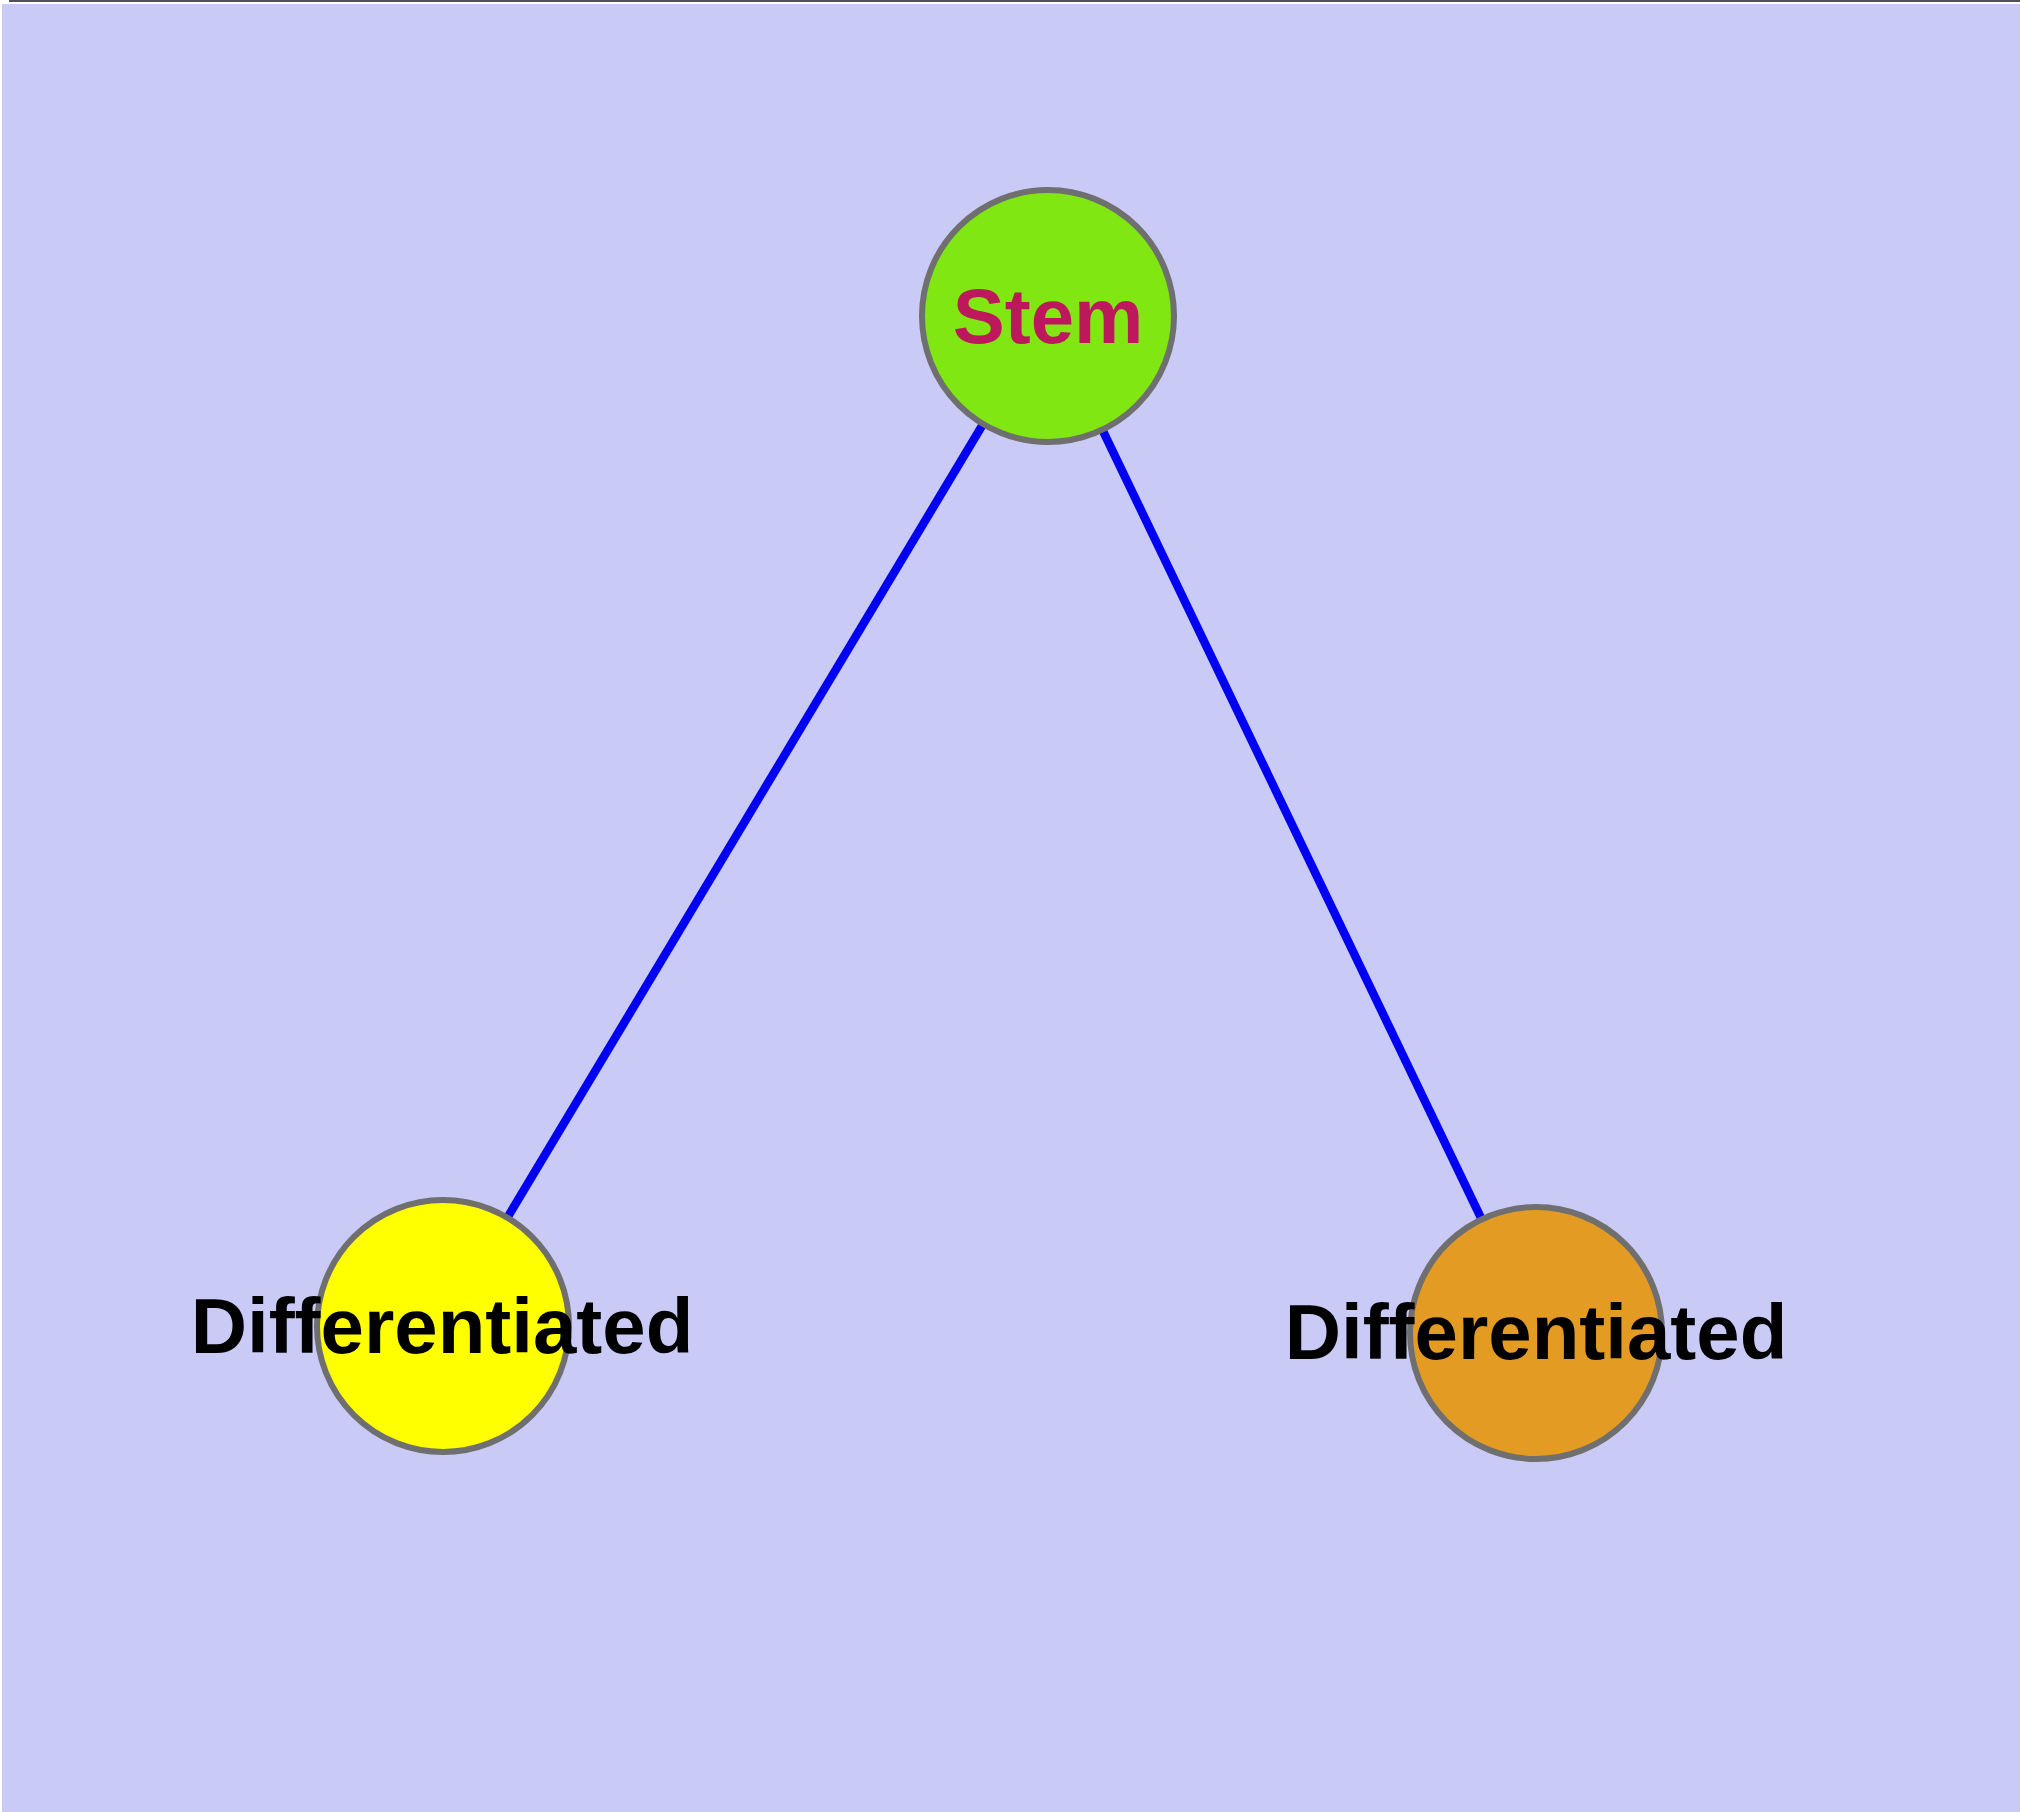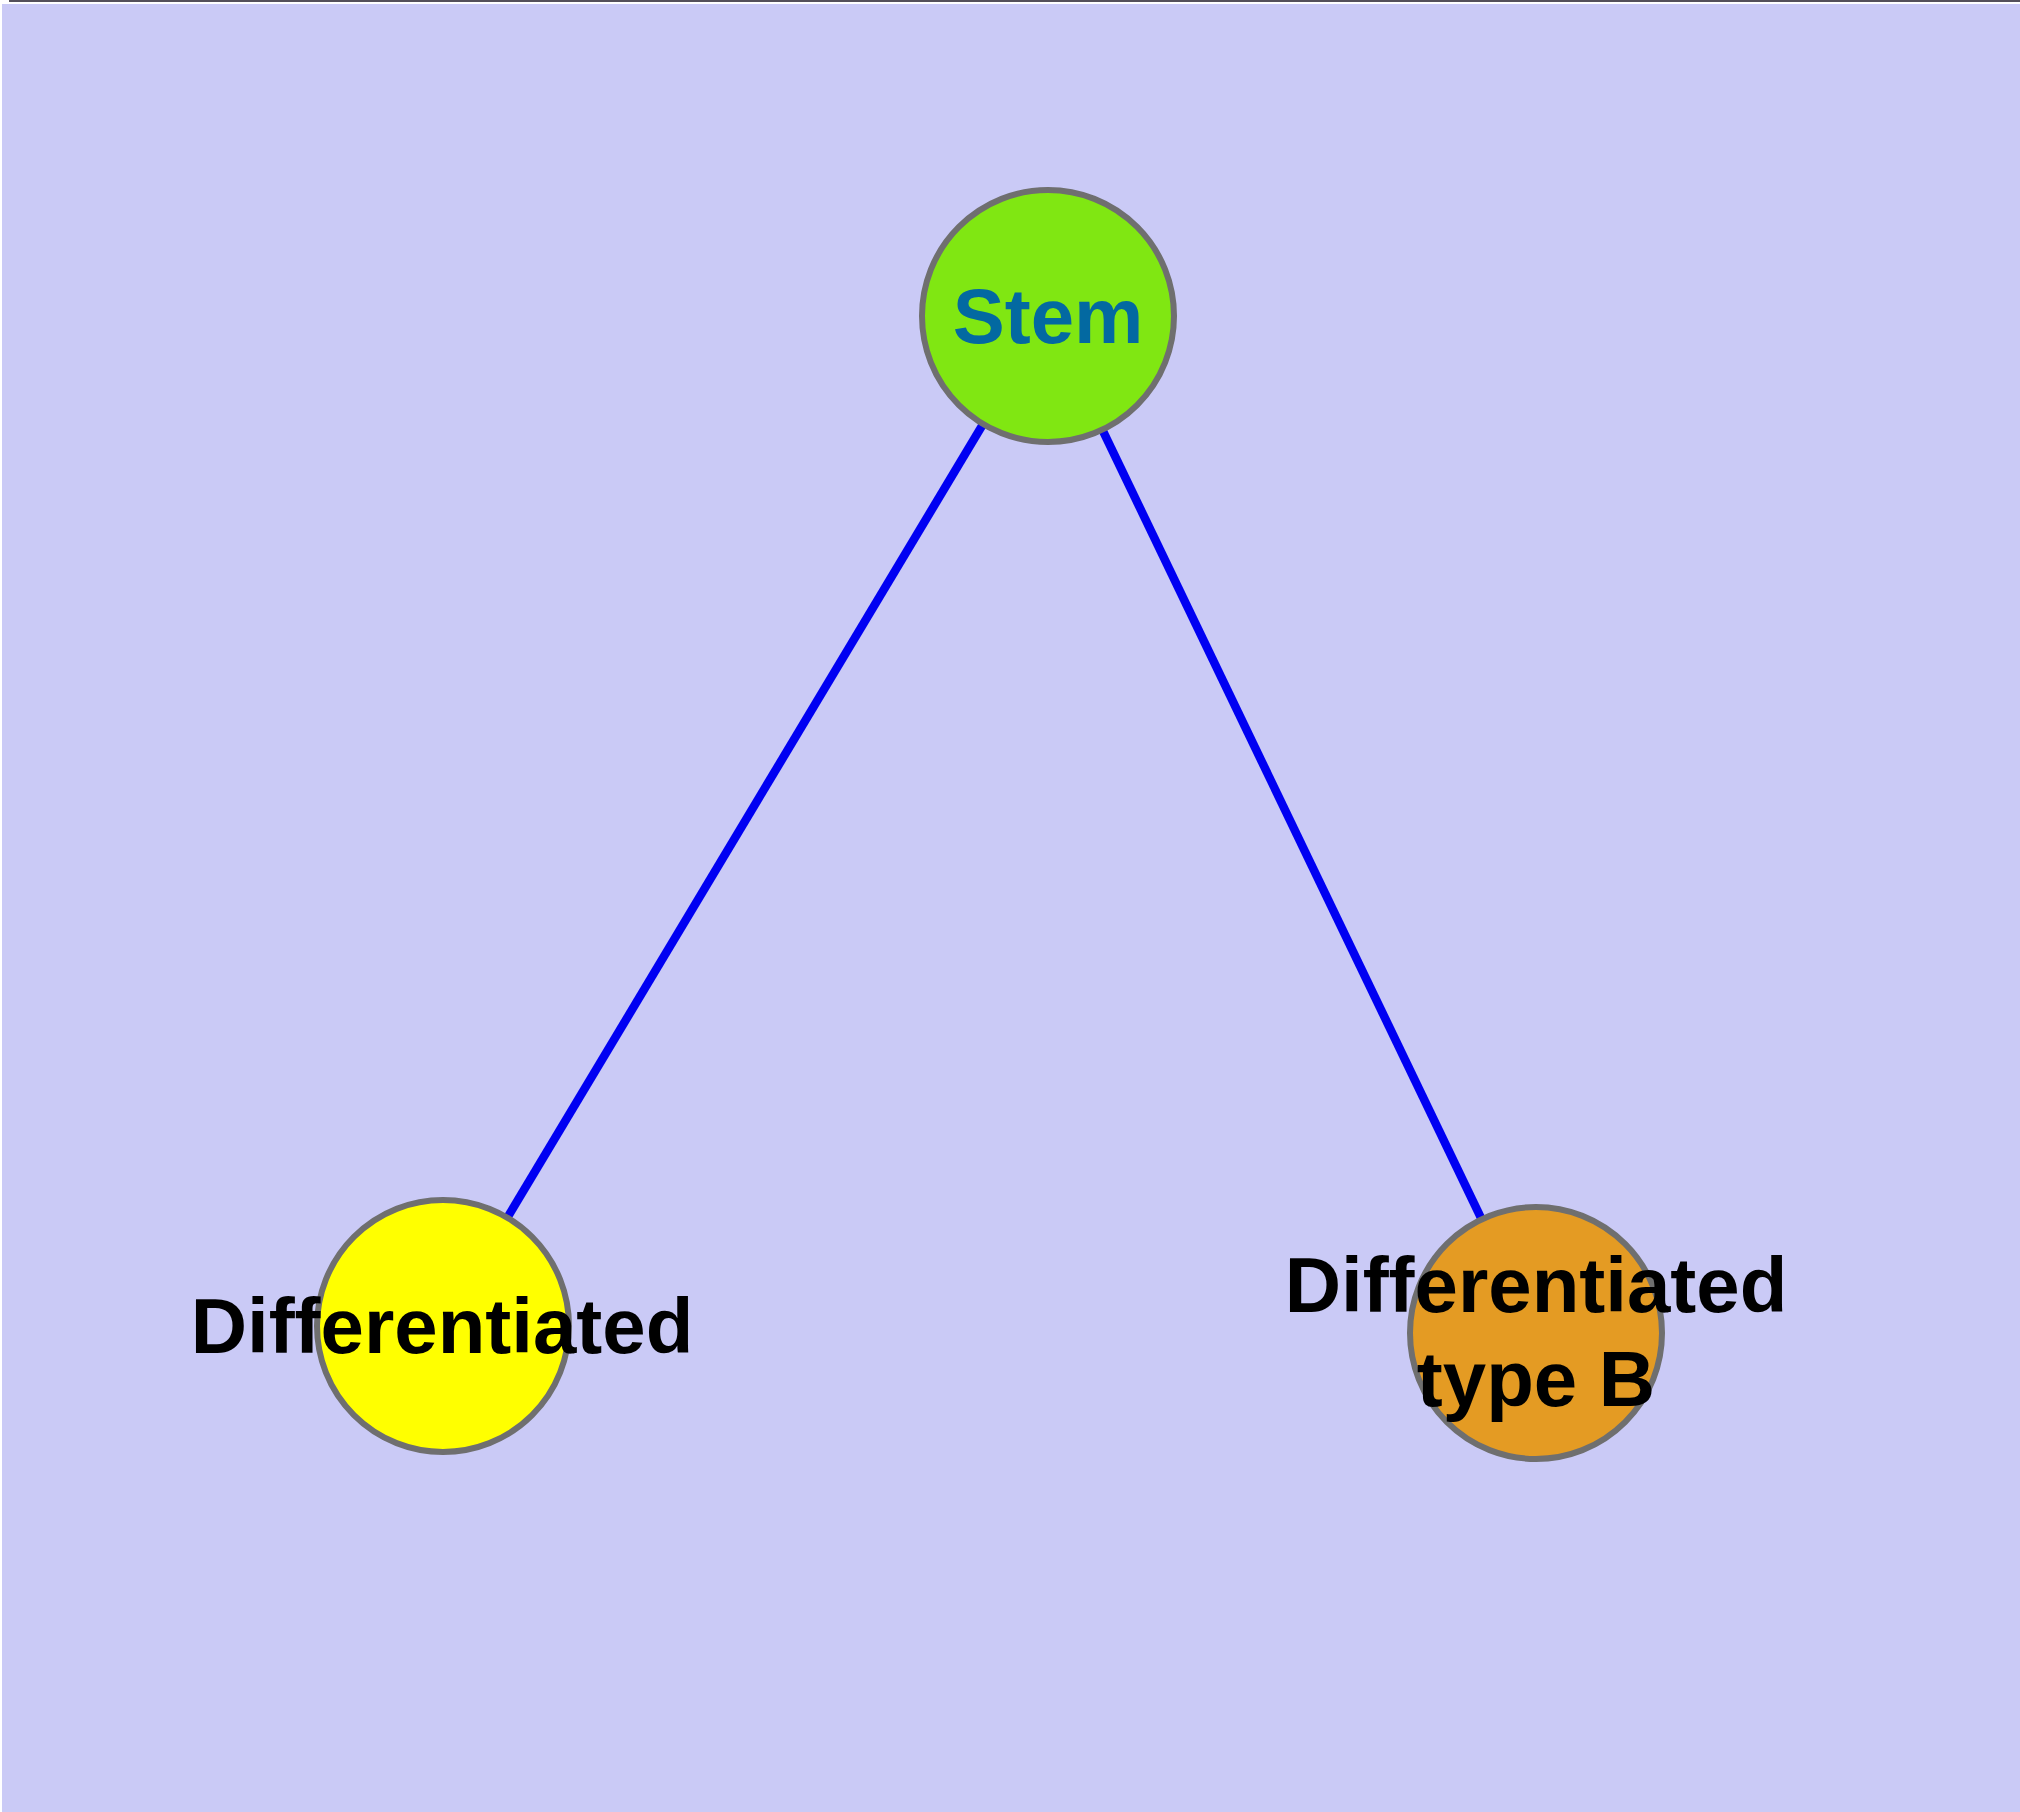--- a/index.html
+++ b/index.html
@@ -72,31 +72,30 @@
 
   <svg class="edges-layer" width="2021" height="1812" viewBox="0 0 2384 2138">
     <line x1="1236" y1="373" x2="522" y2="1564" stroke="#0000f2" stroke-width="10"></line>
     <line x1="1236" y1="373" x2="1812" y2="1572" stroke="#0000f2" stroke-width="10"></line>
   </svg>
 
   <div class="node" style="left: 919px; top: 187px; width: 258px; height: 258px; background: rgb(128, 231, 18); border-color: rgb(111, 111, 111); border-width: 6px;"></div>
   <div class="node" style="left: 314px; top: 1197px; width: 258px; height: 258px; background: rgb(255, 255, 0); border-color: rgb(111, 111, 111); border-width: 6px;"></div>
   <div class="node" style="left: 1407px; top: 1204px; width: 258px; height: 258px; background: rgb(228, 155, 35); border-color: rgb(111, 111, 111); border-width: 6px;"></div>
 
-  <div class="node-label" style="left: 1048px; top: 316px; color: #0369a1;">
+  <div class="node-label" style="left: 1048px; top: 316px; color: #be185d;">
     <span class="line">Stem</span>
   </div>
 
   <div class="node-label" style="left: 442px; top: 1326px; color: rgb(0, 0, 0);">
     <span class="line">Differentiated</span>
   </div>
 
   <div class="node-label" style="left: 1536px; top: 1332px; color: rgb(0, 0, 0);">
     <span class="line">Differentiated</span>
-    <span class="line">type B</span>
   </div>
 
   <div class="edge-artifact-top-white"></div>
   <div class="edge-artifact-top-dark"></div>
   <div class="edge-artifact-left-white"></div>
 
 </div>
 
 
 </body></html>

